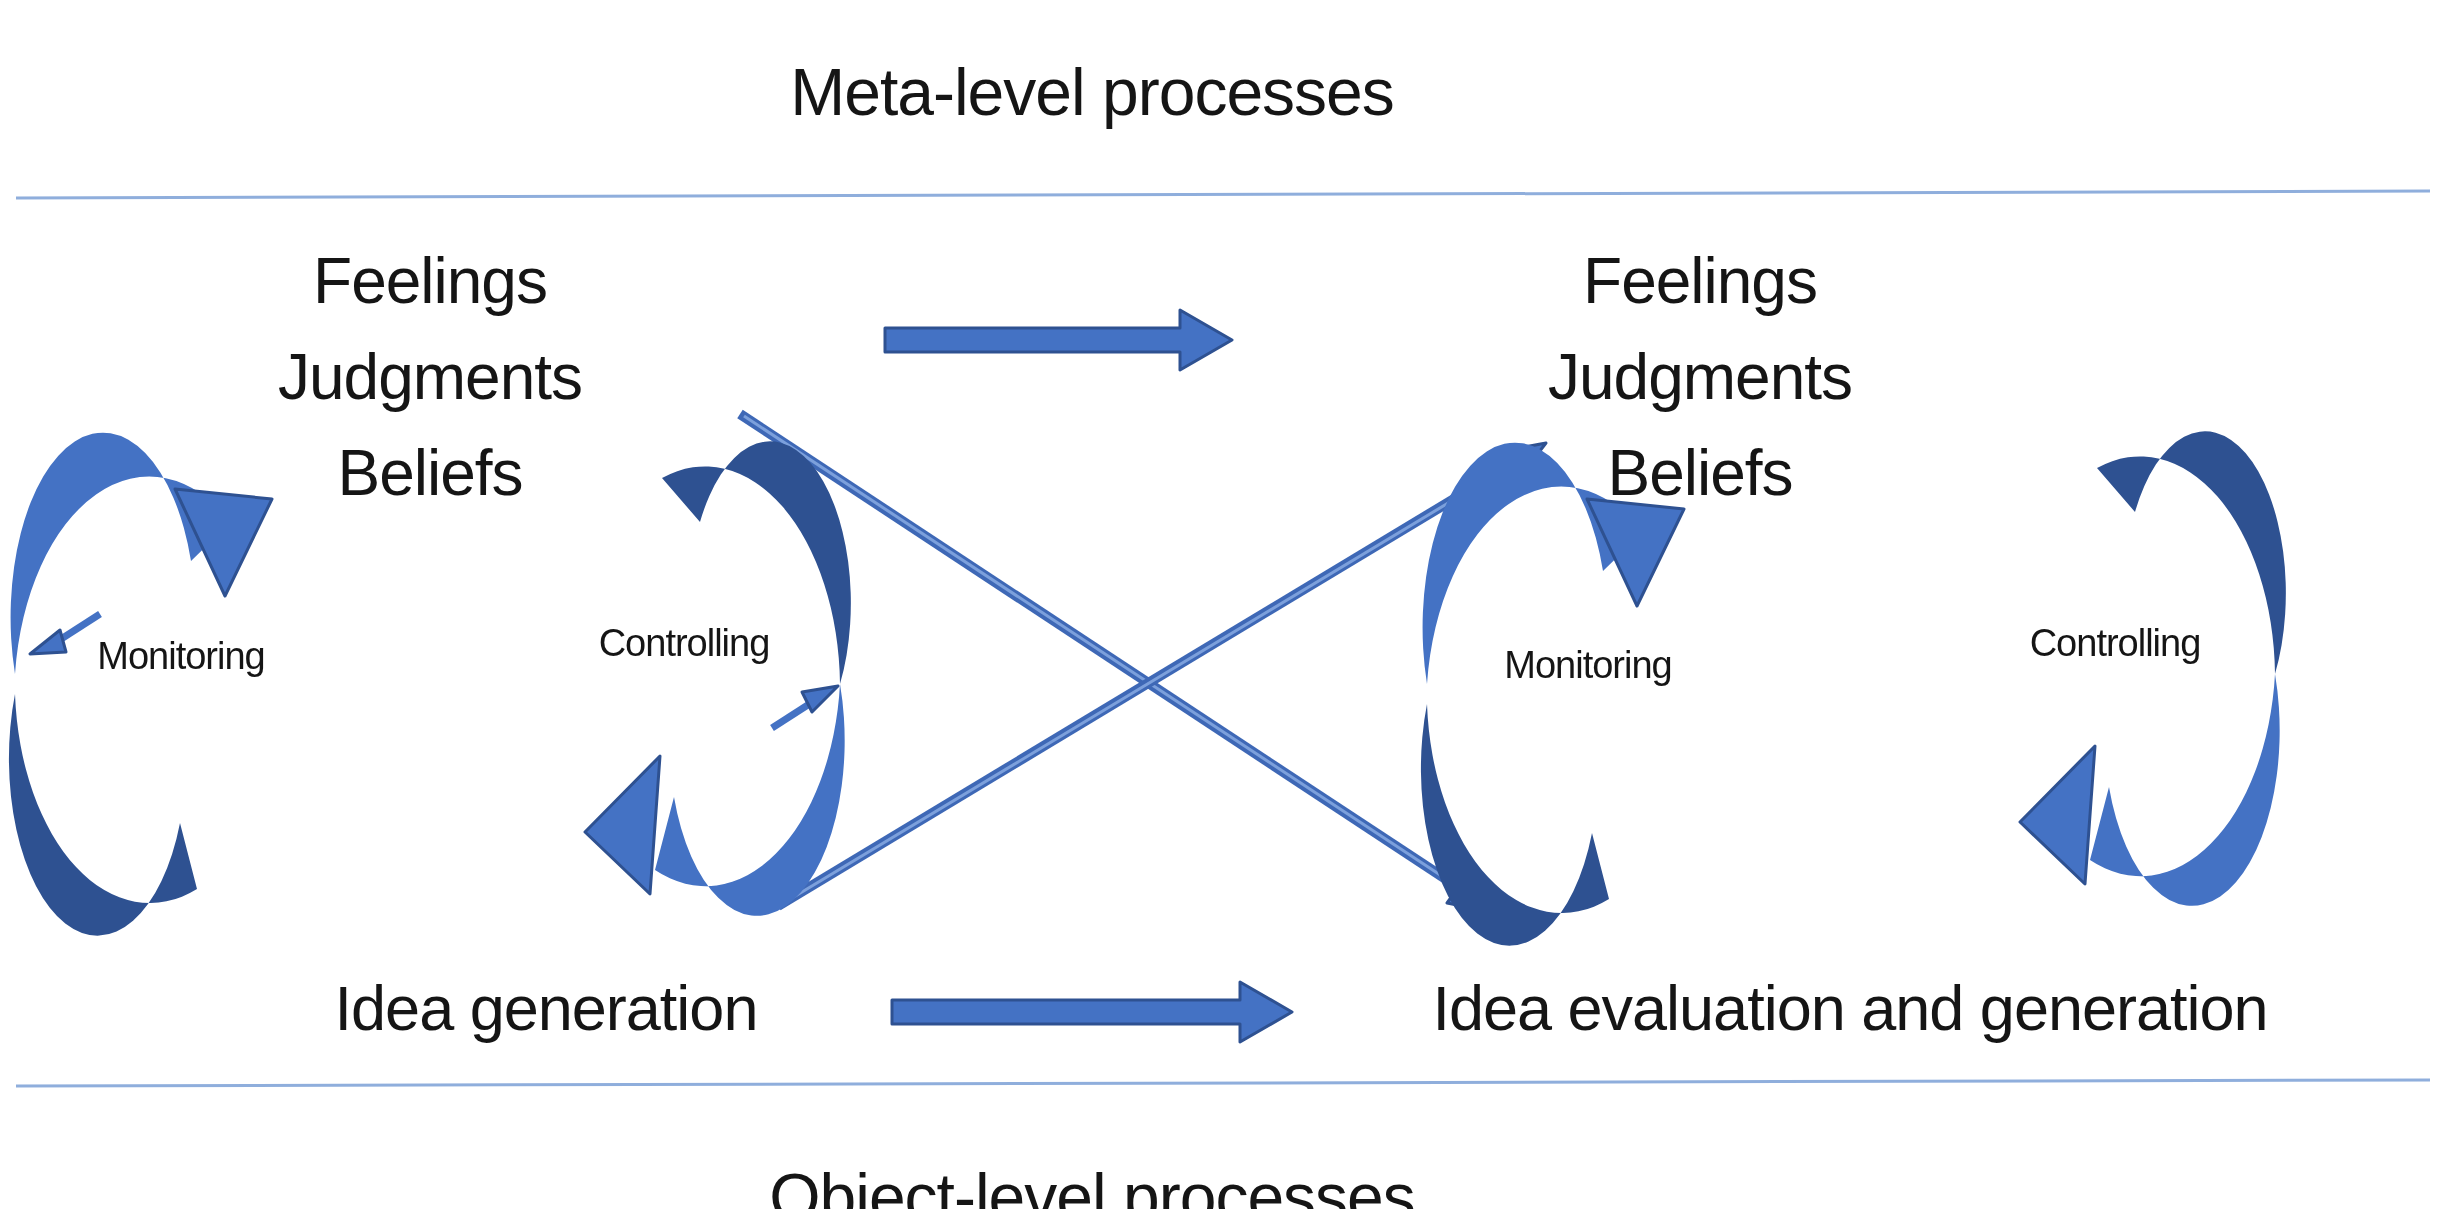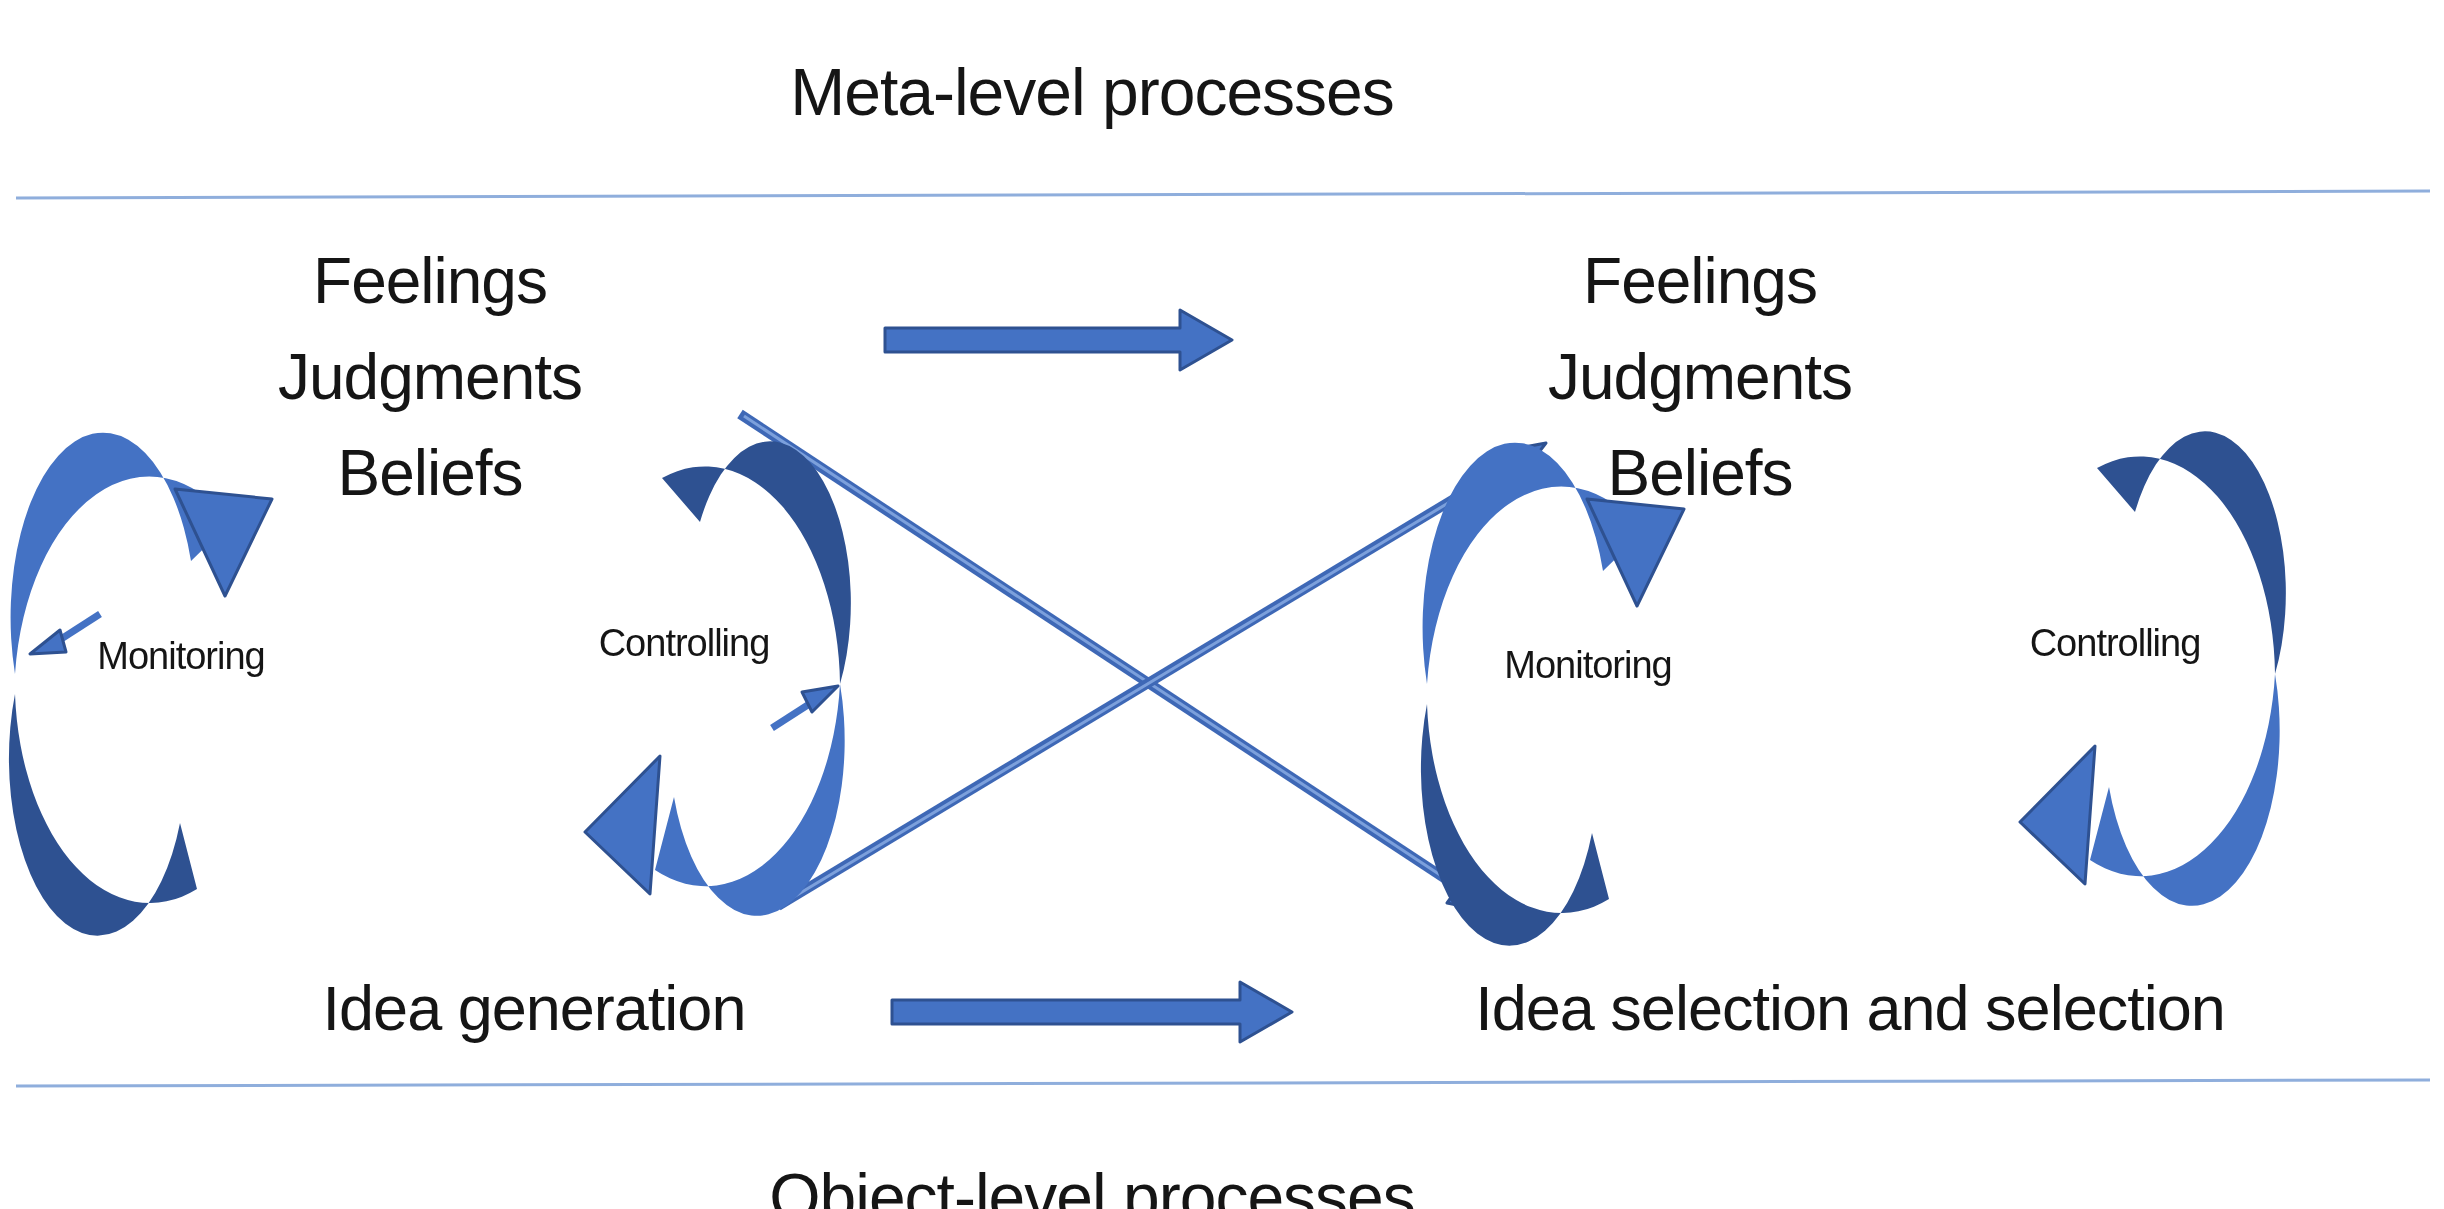--- a/index.html
+++ b/index.html
@@ -109,16 +109,16 @@
     <div class="b1">Feelings</div>
     <div>Judgments</div>
     <div>Beliefs</div>
   </div>
 
   <div class="label cycle-label" style="left:181px;top:613px;">Monitoring</div>
   <div class="label cycle-label" style="left:684px;top:600px;">Controlling</div>
   <div class="label cycle-label" style="left:1588px;top:622px;">Monitoring</div>
   <div class="label cycle-label" style="left:2115px;top:600px;">Controlling</div>
 
-  <div class="label flow-label" style="left:534px;top:965px;">Idea generation</div>
-  <div class="label flow-label" style="left:1850px;top:965px;">Idea selection and selection</div>
+  <div class="label flow-label" style="left:546px;top:965px;">Idea generation</div>
+  <div class="label flow-label" style="left:1850px;top:965px;">Idea evaluation and generation</div>
 
 </div>
 
 </body></html>

